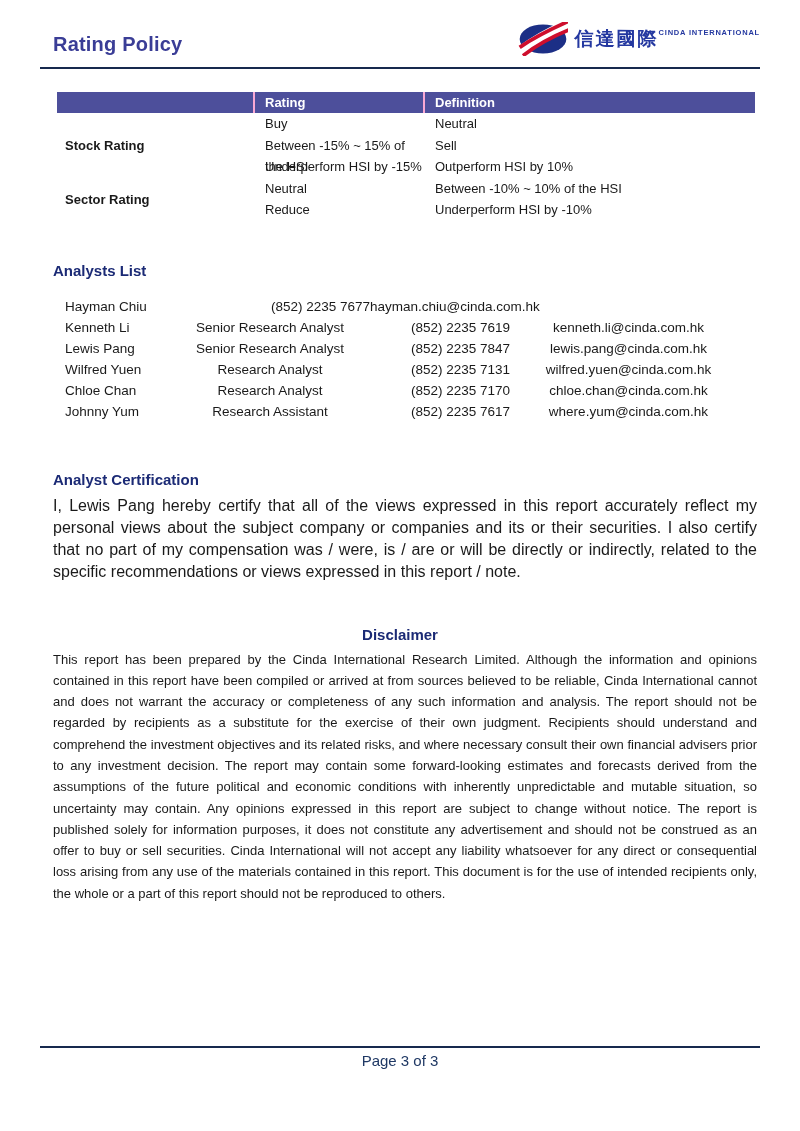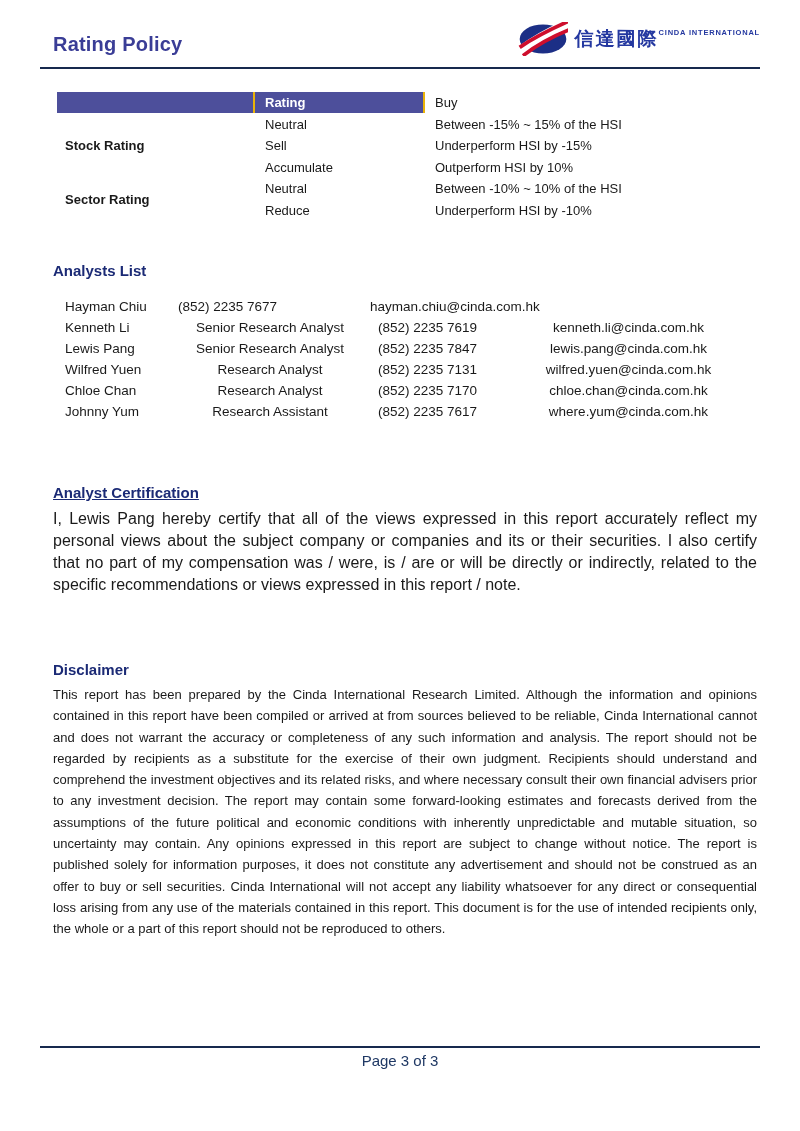--- a/index.html
+++ b/index.html
@@ -51,49 +51,49 @@
     margin: 36px 45px 0 57px;
     width: 698px;
     display: grid;
     grid-template-columns: 198px 170px 1fr;
     font-size: 13px;
   }
   .rt-head {
     background: #4d4f9b; color: #ffffff; font-weight: bold;
     height: 21px; line-height: 21px; padding-left: 10px;
   }
-  .rt-head.sep { border-right: 2px solid #eab308; }
+  .rt-head.sep { border-right: 2px solid #f9a8d4; }
   .rt-cell { height: 21.5px; line-height: 21.5px; padding-left: 10px; }
   .rt-category {
     grid-column: 1; font-weight: bold; padding-left: 8px;
     display: flex; align-items: center; text-align: right;
   }
   .rt-cat1 { grid-row: 2 / span 3; }
   .rt-cat2 { grid-row: 5 / span 3; }
 
   
   .analysts-heading { margin-top: 41px; }
   .alist { margin: 17px 53px 0; padding-left: 12px; font-size: 13.5px; }
   .arow {
     display: grid;
     grid-template-columns: 105px 200px 140px 1fr;
     height: 21px; line-height: 21px;
   }
   .a-name  { text-align: left; }
   .a-title { text-align: center; }
-  .a-phone { text-align: left; padding-left: 8px; }
+  .a-phone { text-align: right; padding-left: 8px; }
   .a-email { text-align: center; }
 
   
-  .cert-heading { margin-top: 62px; text-decoration: underline; }
+  .cert-heading { margin-top: 49px; }
   .cert-body {
     margin: 7px 53px 0; width: 704px;
     font-size: 16px; line-height: 22px; text-align: justify;
   }
-  .disc-heading { margin-top: 65px; }
+  .disc-heading { margin-top: 43px; text-align: center; }
   .disc-body {
     margin: 6px 53px 0; width: 704px;
     font-size: 13px; line-height: 21.3px; text-align: justify;
   }
 
   
   .footer { position: absolute; left: 0; right: 0; top: 1046px; }
   .footer-rule { margin: 0 40px; height: 2px; background: #16294d; }
   .footer-text {
     margin-top: 4px; text-align: center;
@@ -119,30 +119,30 @@
       </div>
     </div>
     <div class="header-rule"></div>
   </div>
 
   <h1 class="doc-title">Rating Policy</h1>
 
   <div class="rtable">
     <div class="rt-head sep"></div>
     <div class="rt-head sep">Rating</div>
+    <div class="rt-head">Definition</div>
 
     <div class="rt-category rt-cat1">Stock Rating</div>
     <div class="rt-cell">Buy</div>
     <div class="rt-cell">Neutral</div>
     <div class="rt-cell">Between -15% ~ 15% of the HSI</div>
     <div class="rt-cell">Sell</div>
     <div class="rt-cell">Underperform HSI by -15%</div>
 
     <div class="rt-category rt-cat2">Sector Rating</div>
-    <div class="rt-cell">Accumulate</div>
     <div class="rt-cell">Outperform HSI by 10%</div>
     <div class="rt-cell">Neutral</div>
     <div class="rt-cell">Between -10% ~ 10% of the HSI</div>
     <div class="rt-cell">Reduce</div>
     <div class="rt-cell">Underperform HSI by -10%</div>
   </div>
 
   <h2 class="section-title analysts-heading">Analysts List</h2>
   <div class="alist">
     <div class="arow">

